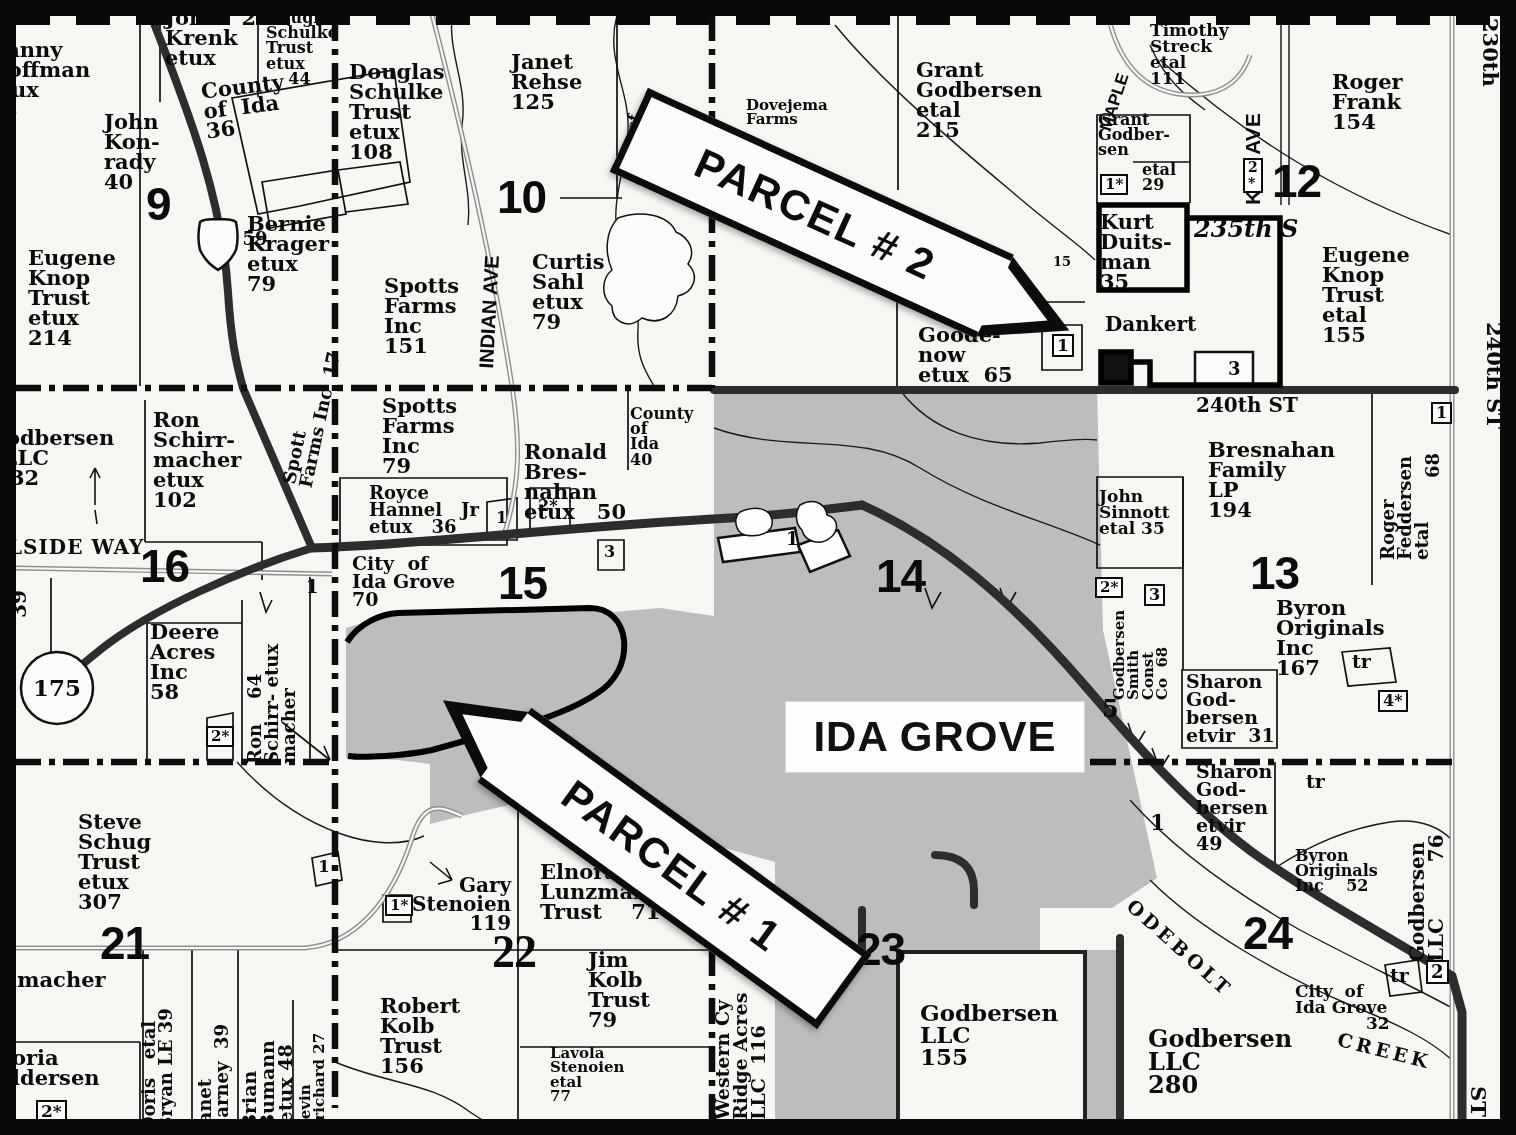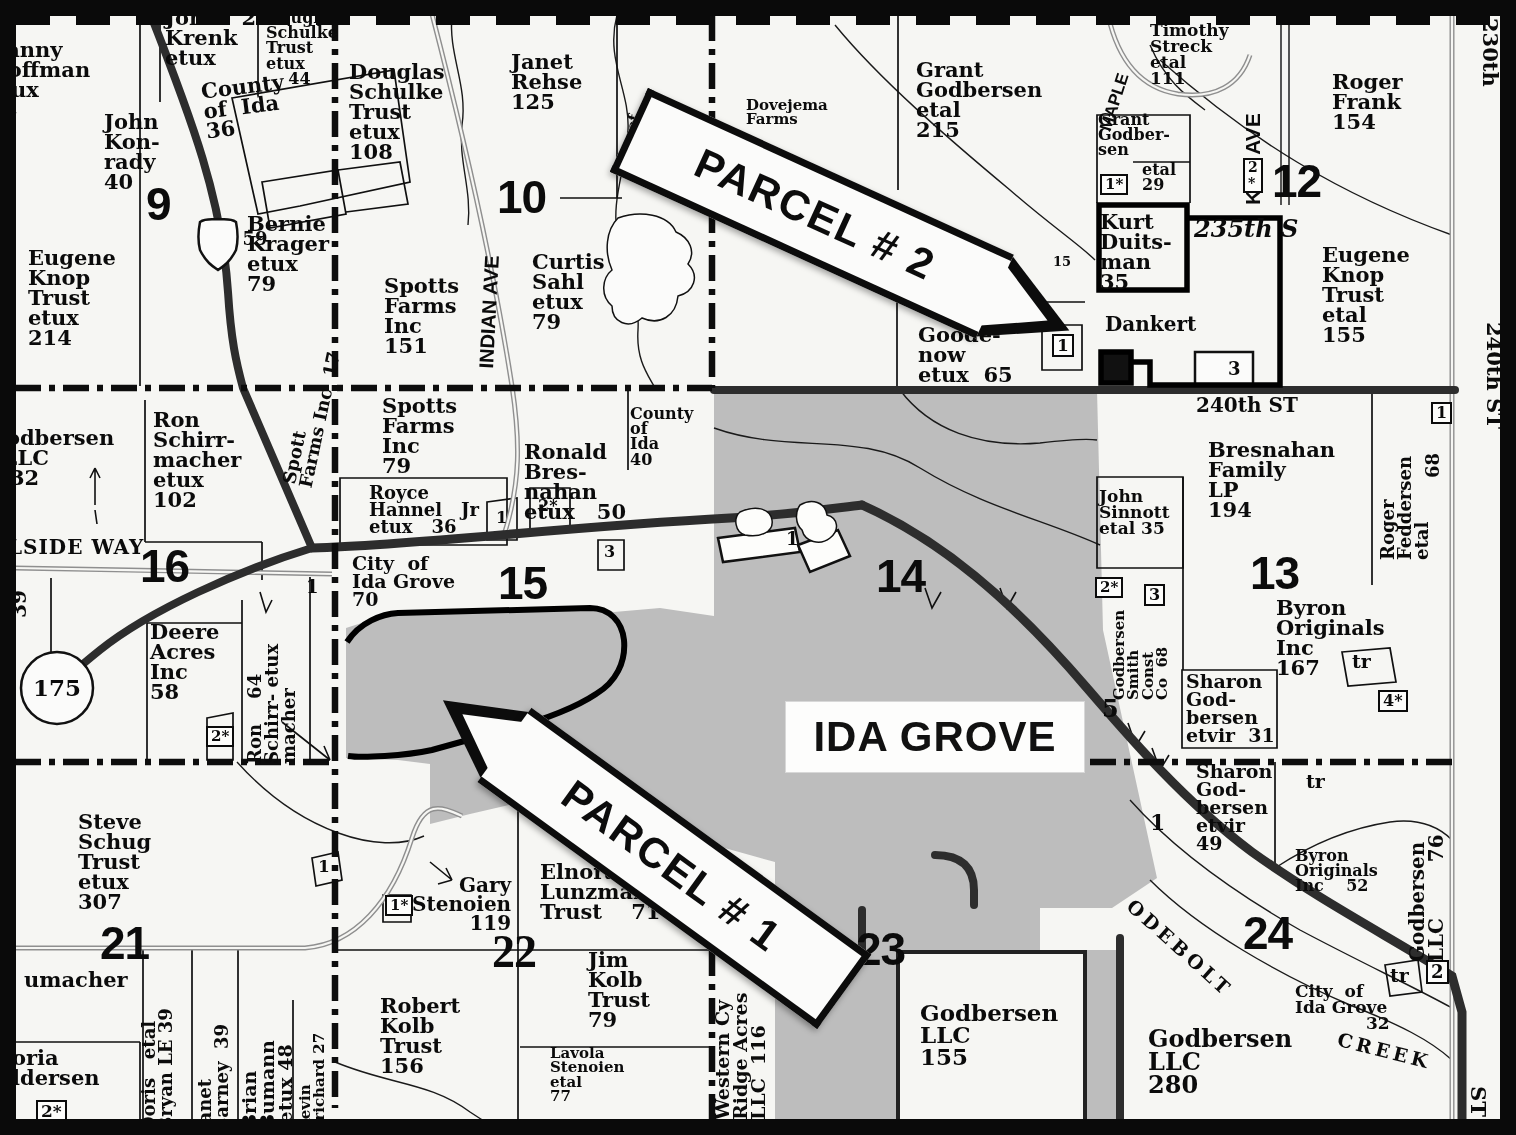--- a/index.html
+++ b/index.html
@@ -352,21 +352,21 @@
       <div class="lb" style="left: 412px; top: 876px; font-size: 20px; text-align: right;">Gary
 Stenoien
 119</div>
       <div class="lb box" style="left: 385px; top: 895px; font-size: 15px;">1*</div>
       <div class="lb" style="left: 78px; top: 812px; font-size: 21px;">Steve
 Schug
 Trust
 etux
 307</div>
       <div class="lb big" style="left: 100px; top: 922px; font-size: 46px;">21</div>
-      <div class="lb" style="left: 24px; top: 970px; font-size: 21px;">umacher</div>
+      <div class="lb" style="left: 2px; top: 970px; font-size: 21px;">umacher</div>
       <div class="lb" style="left: 12px; top: 1048px; font-size: 21px;">oria
 ldersen</div>
       <div class="lb box" style="left: 36px; top: 1100px; font-size: 17px;">2*</div>
       <div class="lb" style="left: 140px; top: 1132px; font-size: 18px; transform: rotate(-90deg); transform-origin: 0px 0px;">Doris   etal
 Bryan LE 39</div>
       <div class="lb" style="left: 196px; top: 1132px; font-size: 18px; transform: rotate(-90deg); transform-origin: 0px 0px;">Janet
 Carney  39</div>
       <div class="lb" style="left: 240px; top: 1130px; font-size: 19px; transform: rotate(-90deg); transform-origin: 0px 0px;">Brian
 Bumann
  etux 48</div>

